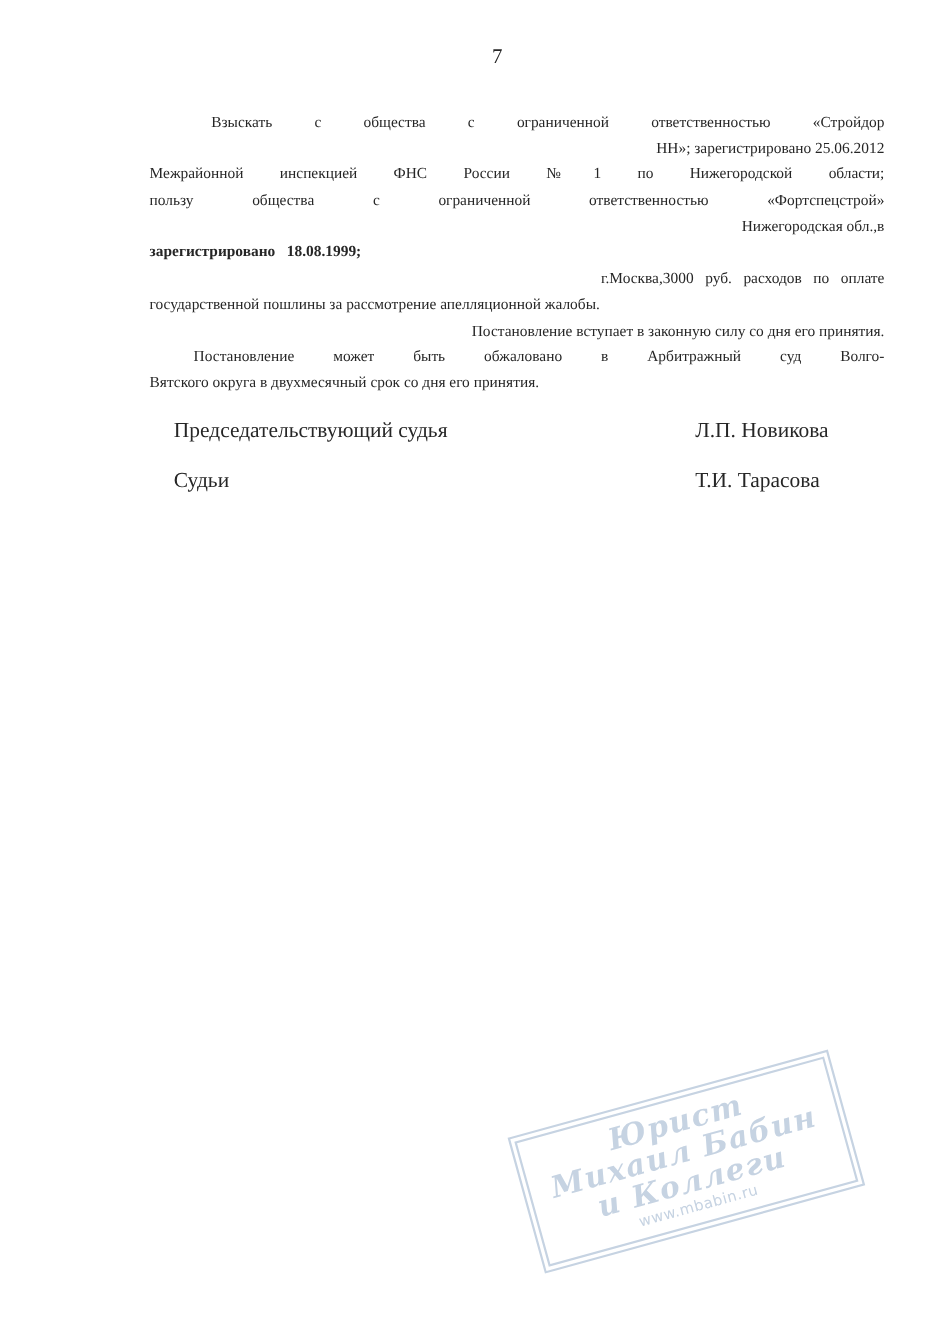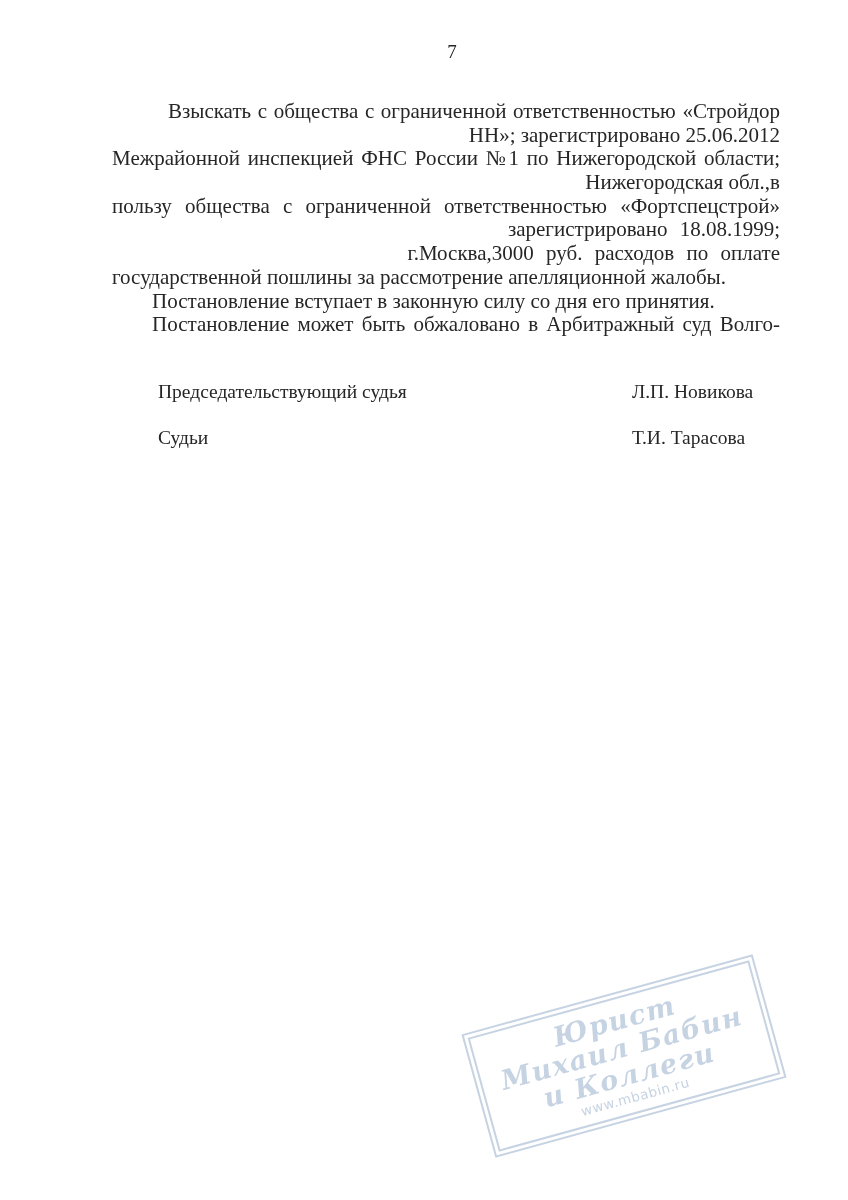--- a/index.html
+++ b/index.html
@@ -7,29 +7,29 @@
     width:848px;height:1200px;position:relative;overflow:hidden;
     background:#ffffff;
     font-family:"Liberation Serif","DejaVu Serif",serif;
     color:#262626;
   }
   .page-number{
     position:absolute;top:41px;left:118px;width:668px;
     text-align:center;font-size:19px;
   }
   .content{
-    position:absolute;left:112px;top:100px;width:668px;
-    font-size:21px;
+    position:absolute;left:136px;top:100px;width:668px;
+    font-size:14px;
   }
   .line{height:23.7px;line-height:23.7px;white-space:nowrap;}
   .justify{text-align:justify;text-align-last:justify;white-space:normal;}
-  .indent{text-indent:40px;}
+  .indent{text-indent:40px;text-align:right;}
   .indent-lg{text-indent:56px;}
   .split{display:flex;justify-content:flex-end;}
-  .right{text-align:right;}
+  .right{text-align:left;font-weight:bold;}
   .spread{word-spacing:7px;}
 
   .sigs{
     position:absolute;left:118px;top:380px;width:668px;font-size:19.5px;
   }
   .sig-row{position:relative;height:23.7px;line-height:23.7px;margin-bottom:22px;}
   .sig-role{padding-left:40px;}
   .sig-name{position:absolute;left:514px;top:0;white-space:nowrap;}
 
   .stamp{
@@ -61,33 +61,34 @@
 
 <div class="page-number">7</div>
 
 <div class="content">
   <div class="line justify indent-lg">Взыскать с общества с ограниченной ответственностью «Стройдор</div>
   <div class="line split">
     <span>НН»</span>
     <span>; зарегистрировано 25.06.2012</span>
   </div>
   <div class="line justify">Межрайонной инспекцией ФНС России №1 по Нижегородской области;</div>
+  <div class="line justify">пользу общества с ограниченной ответственностью «Фортспецстрой»</div>
   <div class="line split">
     <span>Нижегородская обл.,</span>
     <span>в</span>
   </div>
-  <div class="line justify">пользу общества с ограниченной ответственностью «Фортспецстрой»</div>
   <div class="line right spread">зарегистрировано 18.08.1999;</div>
   <div class="line split">
     <span>г.Москва,</span>
     <span class="spread">3000 руб. расходов по оплате</span>
   </div>
   <div class="line">государственной пошлины за рассмотрение апелляционной жалобы.</div>
   <div class="line indent">Постановление вступает в законную силу со дня его принятия.</div>
   <div class="line justify indent">Постановление может быть обжаловано в Арбитражный суд Волго-</div>
+  <div class="line">Вятского округа в двухмесячный срок со дня его принятия.</div>
 </div>
 
 <div class="sigs">
   <div class="sig-row">
     <span class="sig-role">Председательствующий судья</span>
     <span class="sig-name">Л.П. Новикова</span>
   </div>
   <div class="sig-row">
     <span class="sig-role">Судьи</span>
     <span class="sig-name">Т.И. Тарасова</span>

